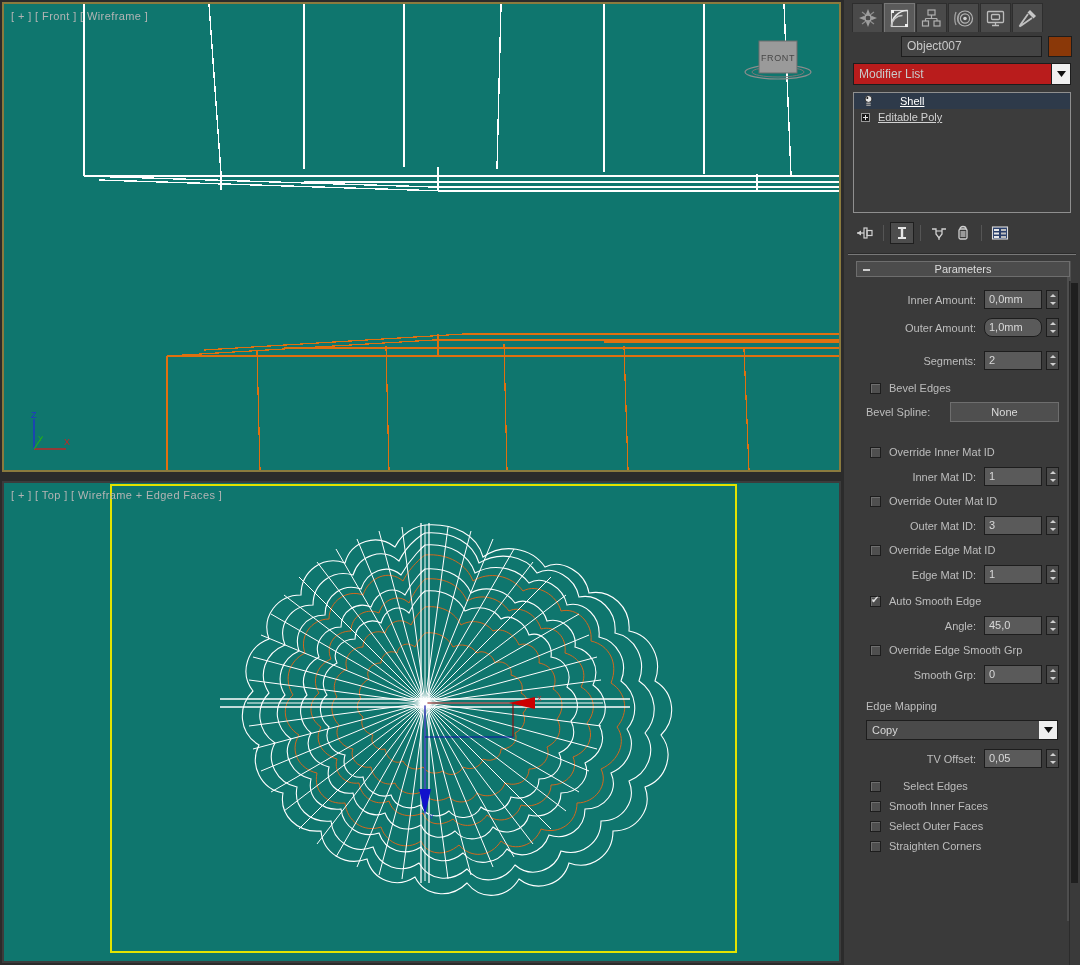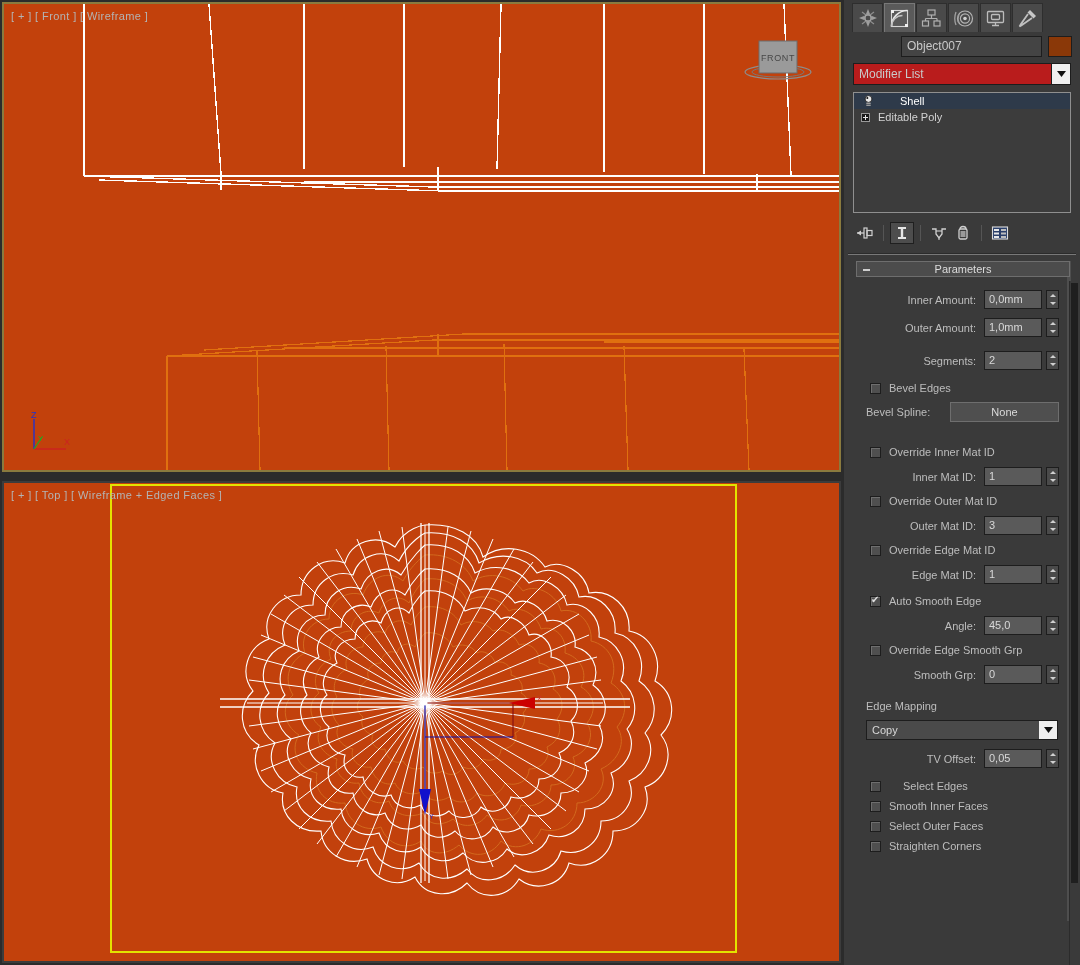--- a/index.html
+++ b/index.html
@@ -19,21 +19,21 @@
     width: 843px; height: 965px;
     background: #2b2b2b;
   }
   .viewport {
     position: absolute;
     background: #3c3c3c;
     overflow: hidden;
   }
   #viewport-front { left: 2px; top: 2px; width: 839px; height: 470px; border: 2px solid #8a7a3e; }
   #viewport-top   { left: 2px; top: 481px; width: 839px; height: 482px; border: 2px solid transparent; }
-  .vp-inner { position: absolute; inset: 0; background: #c2410c; }
+  .vp-inner { position: absolute; inset: 0; background: #0f766e; }
   .vp-label {
     position: absolute; left: 7px; top: 6px;
     font-size: 11px; color: #b4b4b4;
     font-family: "Liberation Sans", sans-serif;
     letter-spacing: .4px;
     z-index: 6; pointer-events: none;
     white-space: nowrap;
   }
   
   #active-frame {
@@ -123,21 +123,21 @@
   .mod-bulb { width: 16px; display: flex; justify-content: center; }
   .mod-plus {
     width: 9px; height: 9px; background: #1a1a1a;
     border: 1px solid #9a9a9a; position: relative; margin-right: 6px;
   }
   .mod-plus::before, .mod-plus::after {
     content: ''; position: absolute; background: #e8e8e8;
   }
   .mod-plus::before { left: 1px; top: 3px; width: 5px; height: 1px; }
   .mod-plus::after  { left: 3px; top: 1px; width: 1px; height: 5px; }
-  .mod-label { padding-left: 2px; }
+  .mod-label { padding-left: 2px; text-decoration: underline; }
   .mod-label.indent { padding-left: 24px; }
 
   #stack-tools {
     display: flex; align-items: center; gap: 0;
     margin: 8px 9px 0 9px; height: 24px;
   }
   .st-btn {
     width: 24px; height: 22px;
     display: flex; align-items: center; justify-content: center;
     cursor: pointer; background: transparent; border: 1px solid transparent;
@@ -610,21 +610,21 @@
       <span class="prm-label" style="width:120px;">Inner Amount:</span>
       <span class="spinner-field" style="width:58px;margin-left:8px;">0,0mm</span>
       <span class="spinner-arrows">
           <div class="up"></div>
           <div class="dn"></div>
         </span>
     </div>
 
     <div class="prm-row">
       <span class="prm-label" style="width:120px;">Outer Amount:</span>
-      <span class="spinner-field" style="width:58px;margin-left:8px;">1,0mm</span>
+      <span class="spinner-field" style="width:58px;margin-left:8px;border-radius:8px;">1,0mm</span>
       <span class="spinner-arrows">
           <div class="up"></div>
           <div class="dn"></div>
         </span>
     </div>
 
     <div class="prm-row" style="margin-top:14px;">
       <span class="prm-label" style="width:120px;">Segments:</span>
       <span class="spinner-field" style="width:58px;margin-left:8px;">2</span>
       <span class="spinner-arrows">

